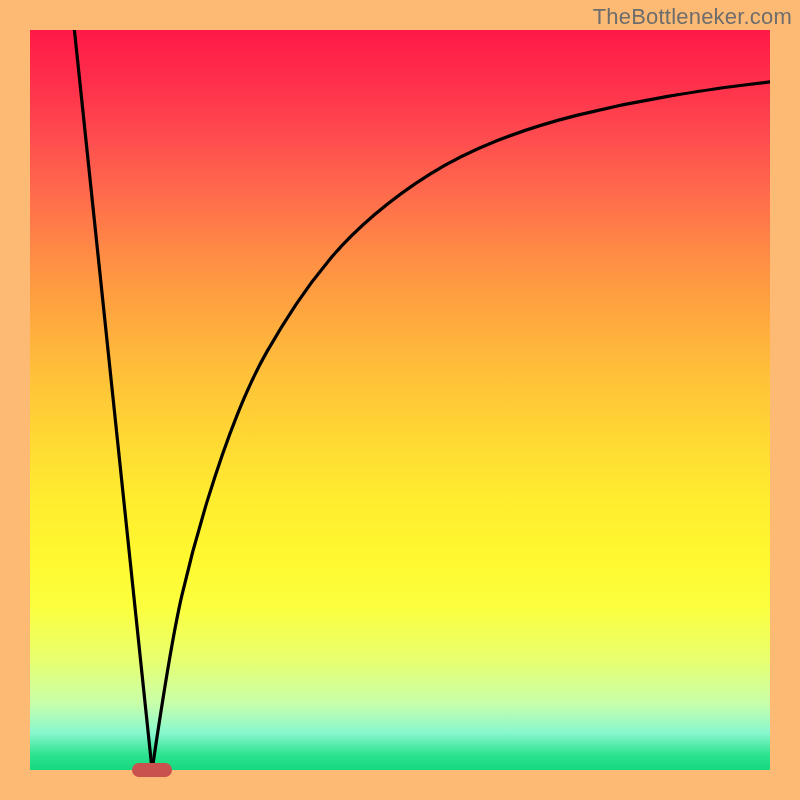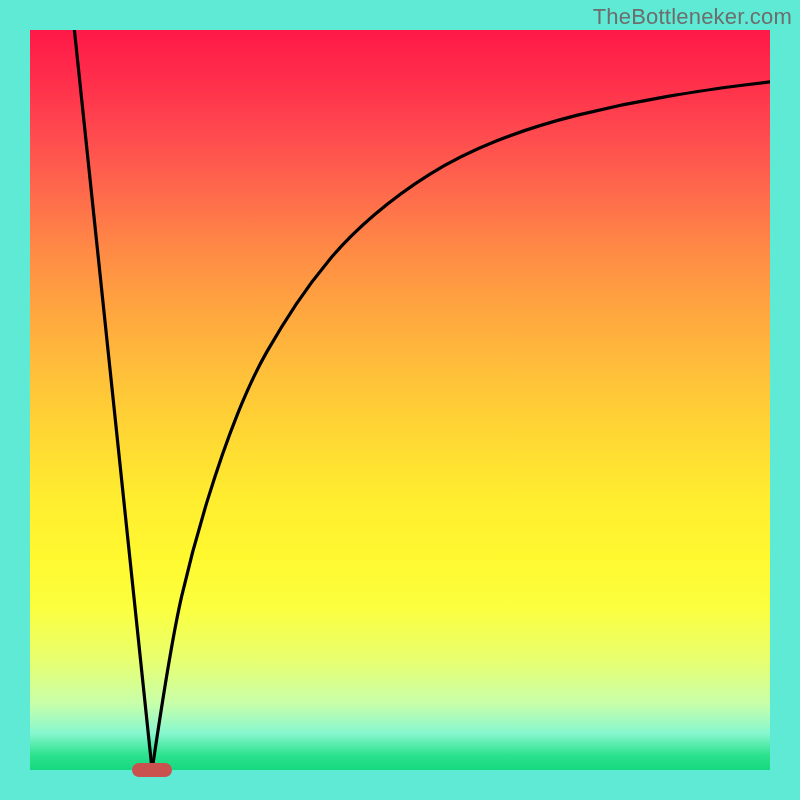--- a/index.html
+++ b/index.html
@@ -8,21 +8,21 @@
     width: 800px;
     height: 800px;
     overflow: hidden;
     background: #000;
     font-family: Arial, Helvetica, sans-serif;
   }
   .frame {
     position: relative;
     width: 800px;
     height: 800px;
-    background: #5eead4;
+    background: #fdba74;
   }
   .plot-area {
     position: absolute;
     left: 30px;
     top: 30px;
     width: 740px;
     height: 740px;
     background: linear-gradient(
       to bottom,
       #ff1947 0%,

